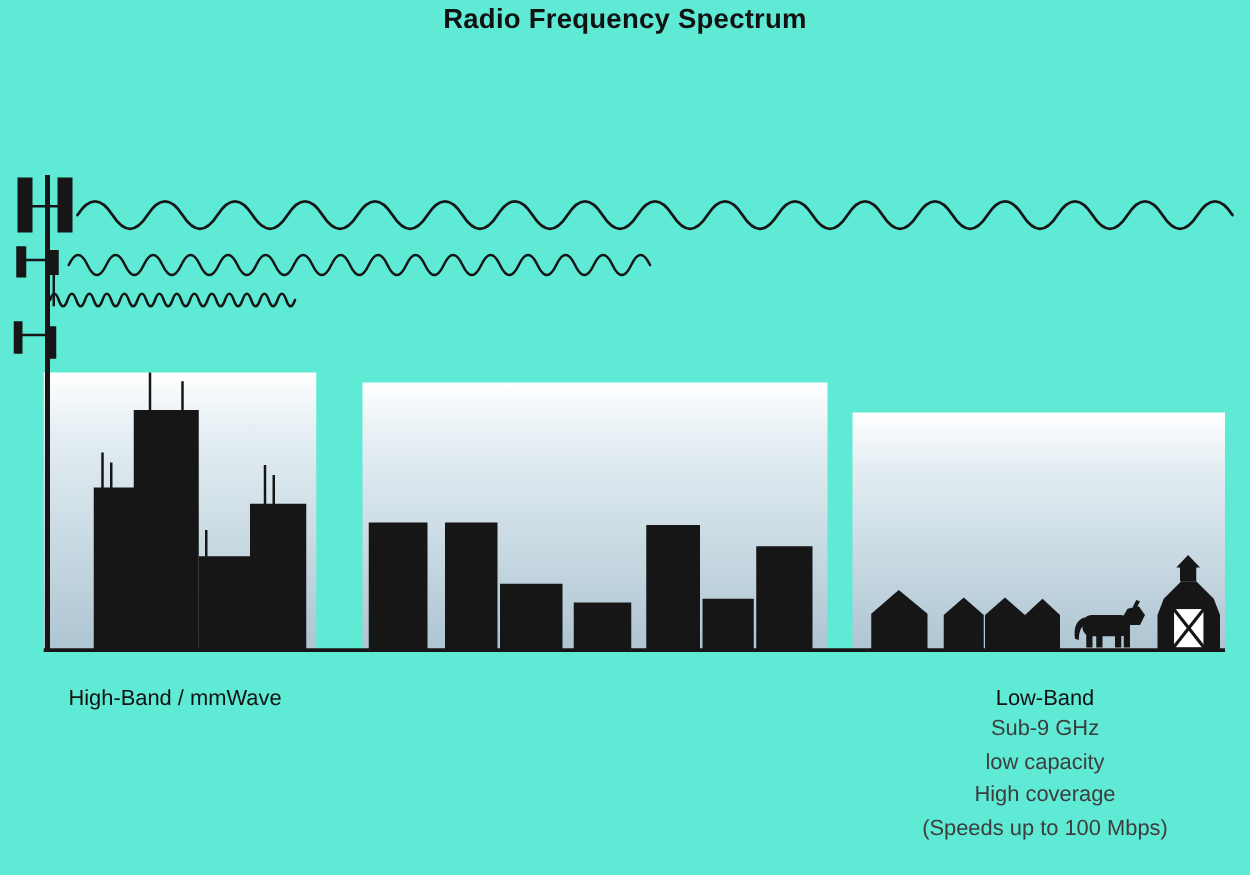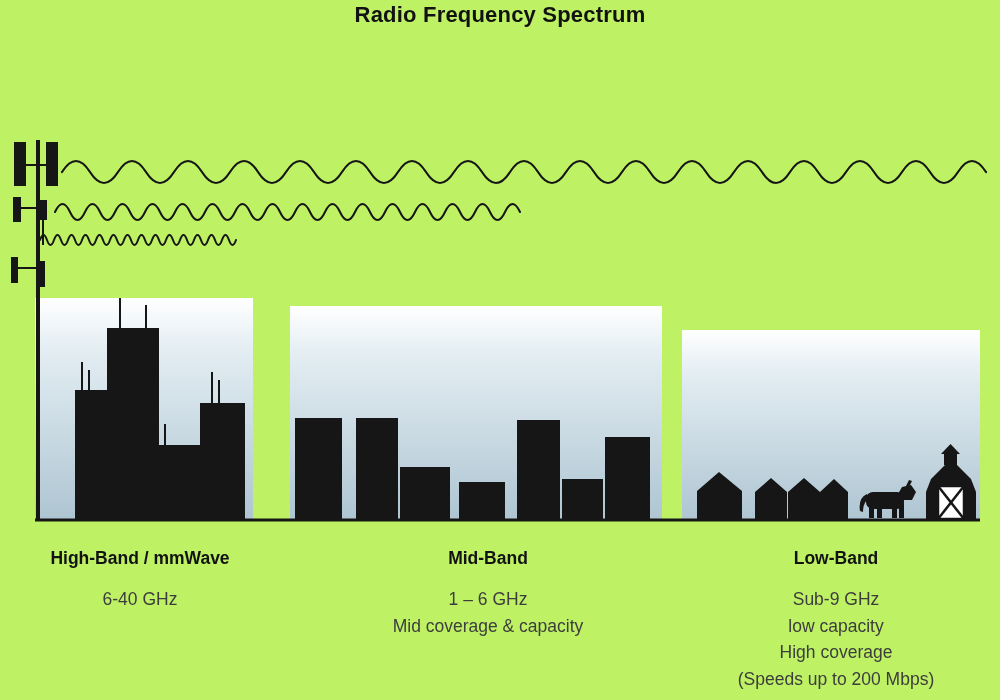--- a/index.html
+++ b/index.html
@@ -1,20 +1,20 @@
 <!DOCTYPE html>
 <html><head>
 <meta charset="utf-8">
 <style>
   html, body { margin: 0; padding: 0; background: #ffffff; }
   .canvas {
     position: relative;
     width: 1000px;
     height: 700px;
-    background: #bef264;
+    background: #5eead4;
     font-family: "Liberation Sans", sans-serif;
     overflow: hidden;
   }
   .title {
     position: absolute;
     top: 2px;
     left: 0;
     width: 100%;
     margin: 0;
     text-align: center;
@@ -25,23 +25,22 @@
   }
   svg.scene { position: absolute; top: 0; left: 0; }
   .band-label {
     position: absolute;
     top: 548px;
     text-align: center;
     color: #3d3d3d;
   }
   .band-label .band-name {
     font-size: 17.5px;
-    font-weight: bold;
+    font-weight: normal;
     color: #121212;
-    margin-bottom: 17px;
   }
   .band-label .band-line {
     font-size: 17.5px;
     line-height: 26.5px;
   }
   .band-label.high { left: 20px;  width: 240px; }
   .band-label.mid  { left: 368px; width: 240px; }
   .band-label.low  { left: 686px; width: 300px; }
 </style>
 </head>
@@ -131,30 +130,24 @@
         <line x1="938" y1="486" x2="964" y2="519" stroke="#161616" stroke-width="2.5"></line>
         <line x1="964" y1="486" x2="938" y2="519" stroke="#161616" stroke-width="2.5"></line>
       </g>
     </g>
 
     <line x1="35" y1="520" x2="980" y2="520" stroke="#161616" stroke-width="3"></line>
   </svg>
 
   <div class="band-label high">
     <div class="band-name">High-Band / mmWave</div>
-    <div class="band-line">6-40 GHz</div>
   </div>
 
-  <div class="band-label mid">
-    <div class="band-name">Mid-Band</div>
-    <div class="band-line">1 – 6 GHz</div>
-    <div class="band-line">Mid coverage &amp; capacity</div>
-  </div>
 
   <div class="band-label low">
     <div class="band-name">Low-Band</div>
     <div class="band-line">Sub-9 GHz</div>
     <div class="band-line">low capacity</div>
     <div class="band-line">High coverage</div>
-    <div class="band-line">(Speeds up to 200 Mbps)</div>
+    <div class="band-line">(Speeds up to 100 Mbps)</div>
   </div>
 
 </div>
 
 </body></html>

